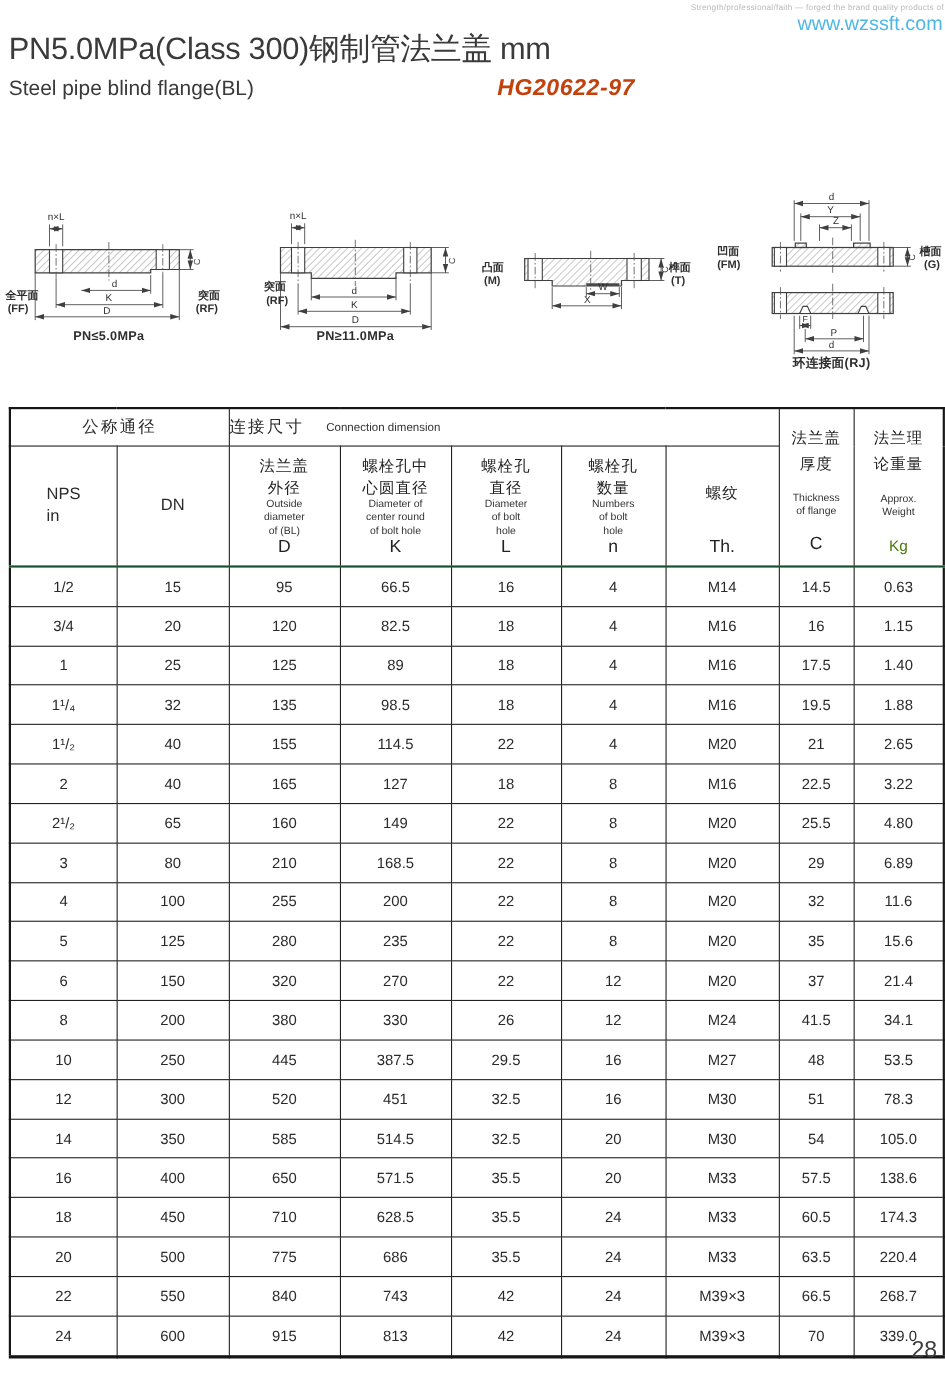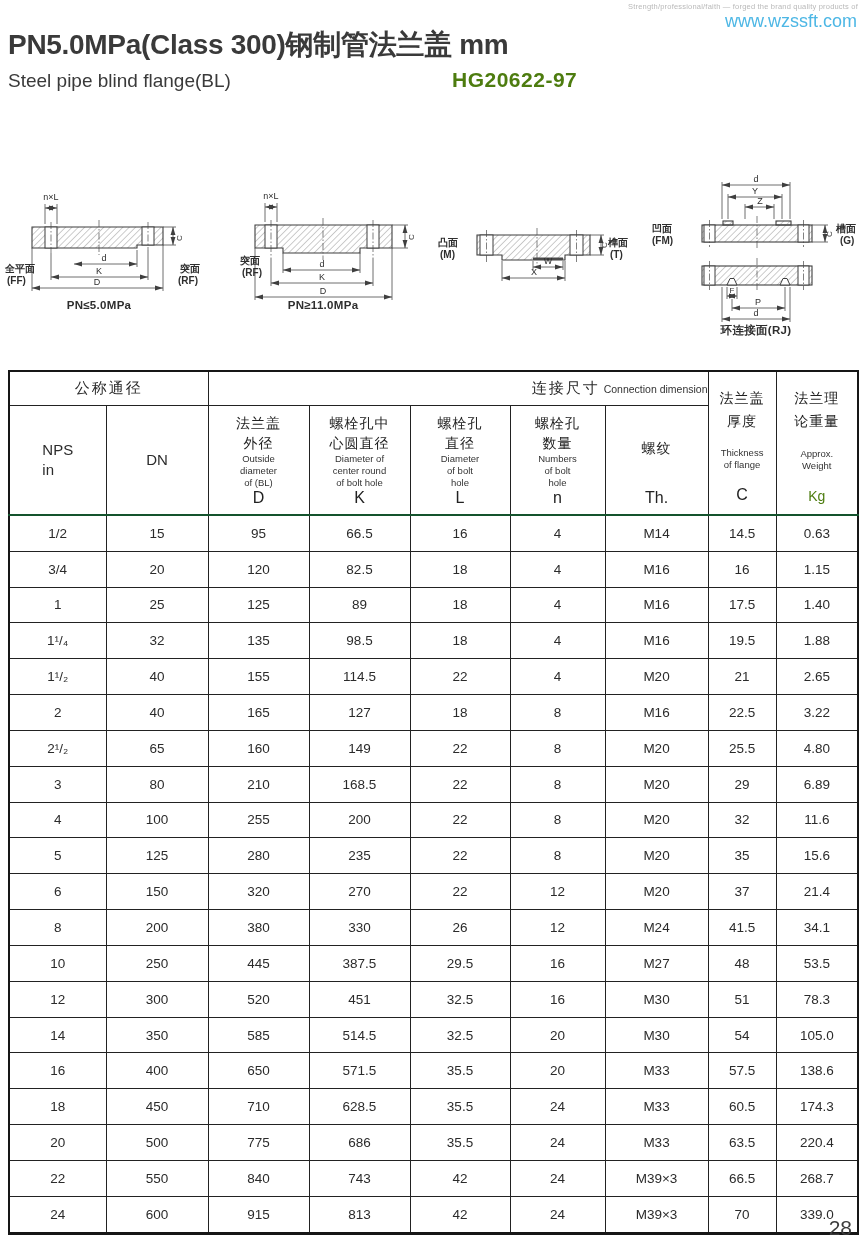--- a/index.html
+++ b/index.html
@@ -2,23 +2,23 @@
 <html><head>
 <meta charset="utf-8">
 <style>
   html,body{margin:0;padding:0}
   body{width:859px;height:1251px;position:relative;background:#fff;overflow:hidden;
        font-family:"Liberation Sans","DejaVu Sans",sans-serif;color:#2b2b2b}
 
   
   .slogan{position:absolute;top:2px;right:1px;font-size:7.5px;color:#b9b9b9;letter-spacing:.2px;white-space:nowrap}
   .website{position:absolute;top:11px;right:2px;font-size:18px;color:#4db7e5}
-  .title{position:absolute;top:26px;left:8px;margin:0;font-size:28px;font-weight:700;color:#3a3a3a;letter-spacing:-.3px;white-space:nowrap}
+  .title{position:absolute;top:26px;left:8px;margin:0;font-size:28px;font-weight:400;color:#3a3a3a;letter-spacing:-.3px;white-space:nowrap}
   .subtitle{position:absolute;top:70px;left:8px;font-size:19px;color:#3a3a3a}
-  .standard{position:absolute;top:68px;left:452px;font-size:21px;font-weight:700;color:#4d7c0f;letter-spacing:.5px}
+  .standard{position:absolute;top:68px;left:452px;font-size:21px;font-style:italic;font-weight:700;color:#c2410c;letter-spacing:.5px}
 
   
   .figures{position:absolute;top:174px;left:0;width:859px;height:192px}
   .fig{position:absolute;overflow:visible}
   #fig1{left:4px;top:6px}
   #fig2{left:240px;top:6px}
   #fig3{left:438px;top:6px}
   #fig4{left:652px;top:0}
   .fig .body{fill:url(#hatch);stroke:#3f3f3f;stroke-width:1.1}
   .fig .solid{fill:#4a4a4a;stroke:none}
@@ -31,21 +31,21 @@
   .fig .lbl{font-size:10px;font-weight:700}
   .fig .cap{font-size:11.5px;font-weight:700;letter-spacing:.3px}
 
   
   .dim-table{position:absolute;top:370px;left:8px;width:851px;border-collapse:collapse;table-layout:fixed;
              border:2px solid #161616;border-bottom-width:3px}
   .dim-table th,.dim-table td{border:1px solid #222;padding:0;font-weight:400}
   .dim-table thead{border-bottom:2px solid #14532d}
   .hr1 th{height:33px}
   .hr2 th{height:107px}
-  .grp{display:flex;align-items:center;justify-content:flex-end;gap:4px}
+  .grp{display:flex;align-items:center;justify-content:flex-start;gap:20px}
   .grp-cn{font-size:15px;letter-spacing:2px}
   .grp-en{font-size:10.5px;color:#333}
   .hcell{display:flex;flex-direction:column;align-items:center;justify-content:space-between;
          height:100%;box-sizing:border-box;padding:8px 0 7px}
   .hcell-tall{height:141px;box-sizing:border-box;display:flex;flex-direction:column;align-items:center;
               justify-content:space-between;padding:15px 0 9px}
   .pad-th{padding-top:33px}
   .h-cn{font-size:14px;color:#222;line-height:1.4;text-align:center;letter-spacing:1px}
   .h-cn2{font-size:14px;color:#222;line-height:1.6;text-align:center;letter-spacing:1px}
   .h-en{font-size:9.5px;color:#333;line-height:1.25;text-align:center}

